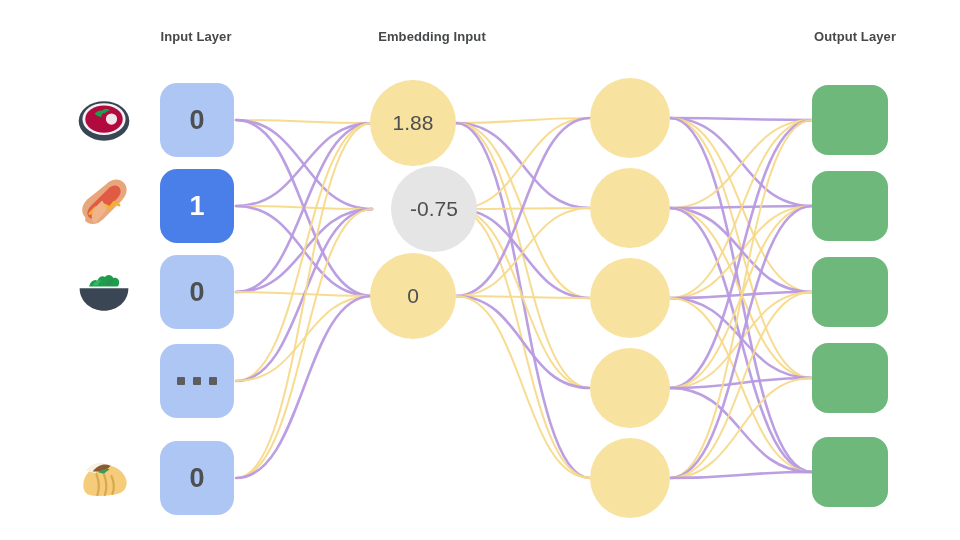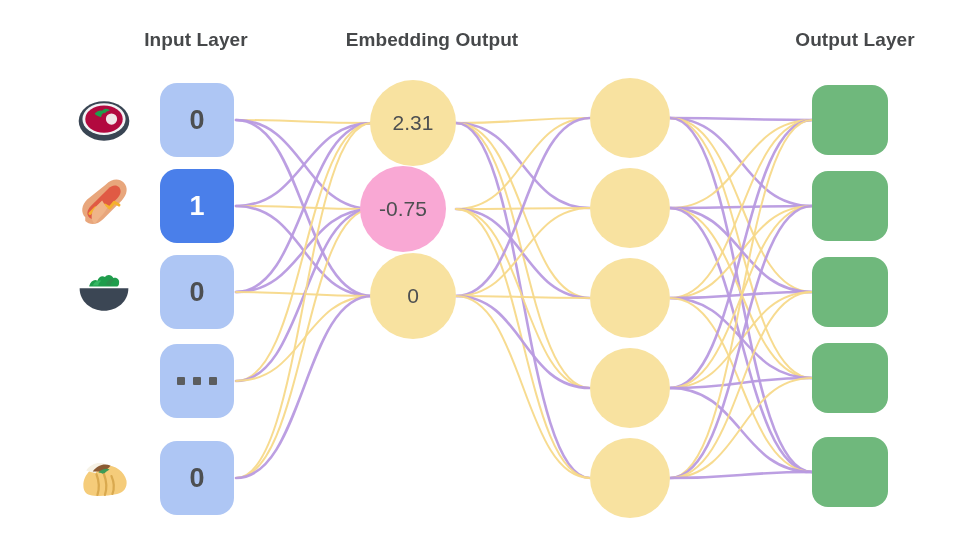--- a/index.html
+++ b/index.html
@@ -18,21 +18,21 @@
   svg.net {
     position: absolute;
     left: 0;
     top: 0;
     width: 960px;
     height: 540px;
   }
   .layer-title {
     position: absolute;
     font-family: "Liberation Sans", sans-serif;
-    font-size: 19px;
+    font-size: 13px;
     font-weight: bold;
     color: #46484a;
     white-space: nowrap;
     transform: translateX(-50%);
     letter-spacing: 0.1px;
   }
   .icon-cell {
     position: absolute;
     width: 60px;
     height: 60px;
@@ -151,21 +151,21 @@
       <path d="M670,388 C741,388 741,378 812,378" fill="none" stroke="#b89ae0" stroke-width="2.6" stroke-linecap="round" opacity="0.95"></path>
       <path d="M670,388 C741,388 741,472 812,472" fill="none" stroke="#b89ae0" stroke-width="2.6" stroke-linecap="round" opacity="0.95"></path>
       <path d="M670,478 C741,478 741,120 812,120" fill="none" stroke="#f7d98a" stroke-width="2" stroke-linecap="round" opacity="0.95"></path>
       <path d="M670,478 C741,478 741,206 812,206" fill="none" stroke="#b89ae0" stroke-width="2.6" stroke-linecap="round" opacity="0.95"></path>
       <path d="M670,478 C741,478 741,292 812,292" fill="none" stroke="#f7d98a" stroke-width="2" stroke-linecap="round" opacity="0.95"></path>
       <path d="M670,478 C741,478 741,378 812,378" fill="none" stroke="#f7d98a" stroke-width="2" stroke-linecap="round" opacity="0.95"></path>
       <path d="M670,478 C741,478 741,472 812,472" fill="none" stroke="#b89ae0" stroke-width="2.6" stroke-linecap="round" opacity="0.95"></path>
     </svg>
 
   <div class="layer-title" id="title-0" style="left: 196px; top: 29px; color: rgb(70, 72, 74);">Input Layer</div>
-  <div class="layer-title" id="title-1" style="left: 432px; top: 29px; color: rgb(70, 72, 74);">Embedding Output</div>
+  <div class="layer-title" id="title-1" style="left: 432px; top: 29px; color: rgb(70, 72, 74);">Embedding Input</div>
   <div class="layer-title" id="title-2" style="left: 855px; top: 29px; color: rgb(70, 72, 74); text-align: center;">Output Layer</div>
 
   <div class="icon-cell" id="icon-0" style="left: 104px; top: 120px;">
     <svg viewBox="0 0 64 64">
       <ellipse cx="32" cy="33" rx="27" ry="21" fill="#394553"></ellipse>
       <ellipse cx="32" cy="31" rx="23" ry="17" fill="#f2f3f5"></ellipse>
       <ellipse cx="32" cy="31" rx="20" ry="14.5" fill="#b2093f"></ellipse>
       <path d="M22 25c4-4 9-4 11-1-3 1-4 3-4 5-3-1-6-2-7-4z" fill="#1f9d4c"></path>
       <path d="M30 22c3-3 7-2 8 0-2 0-4 1-5 3-1-1-2-2-3-3z" fill="#1f9d4c"></path>
       <circle cx="40" cy="31" r="6" fill="#f0e6e8"></circle>
@@ -211,23 +211,23 @@
         <i></i>
         <i></i>
         <i></i>
       </span>
   </div>
   <div class="in-box" id="inbox-4" style="left: 197px; top: 478px; background: rgb(174, 198, 244);">
     <span>0</span>
   </div>
 
   <div class="emb-node" id="emb-0" style="left: 413px; top: 123px; background: rgb(248, 226, 160);">
-    <span>2.31</span>
-  </div>
-  <div class="emb-node" id="emb-1" style="left: 403px; top: 209px; background: #f9a8d4;">
+    <span>1.88</span>
+  </div>
+  <div class="emb-node" id="emb-1" style="left: 434px; top: 209px; background: #e5e5e5;">
     <span>-0.75</span>
   </div>
   <div class="emb-node" id="emb-2" style="left: 413px; top: 296px; background: rgb(248, 226, 160);">
     <span>0</span>
   </div>
 
   <div class="hid-node" id="hid-0" style="left: 630px; top: 118px; background: rgb(248, 226, 160);"></div>
   <div class="hid-node" id="hid-1" style="left: 630px; top: 208px; background: rgb(248, 226, 160);"></div>
   <div class="hid-node" id="hid-2" style="left: 630px; top: 298px; background: rgb(248, 226, 160);"></div>
   <div class="hid-node" id="hid-3" style="left: 630px; top: 388px; background: rgb(248, 226, 160);"></div>

